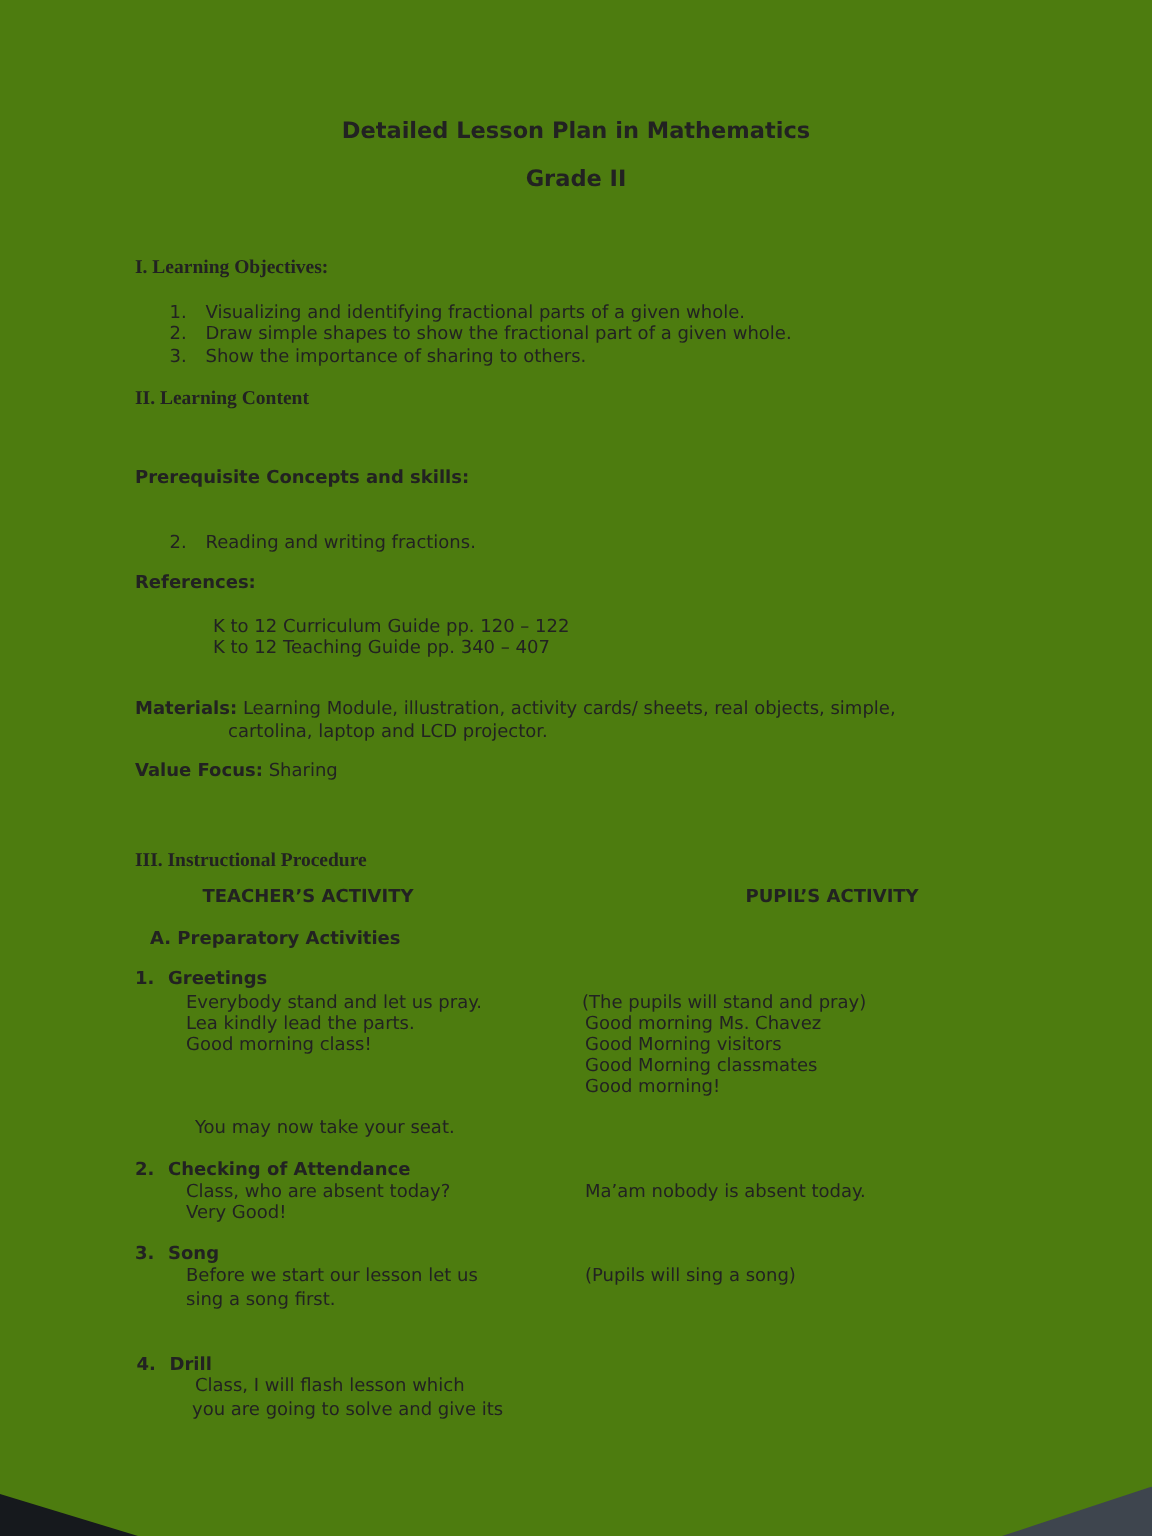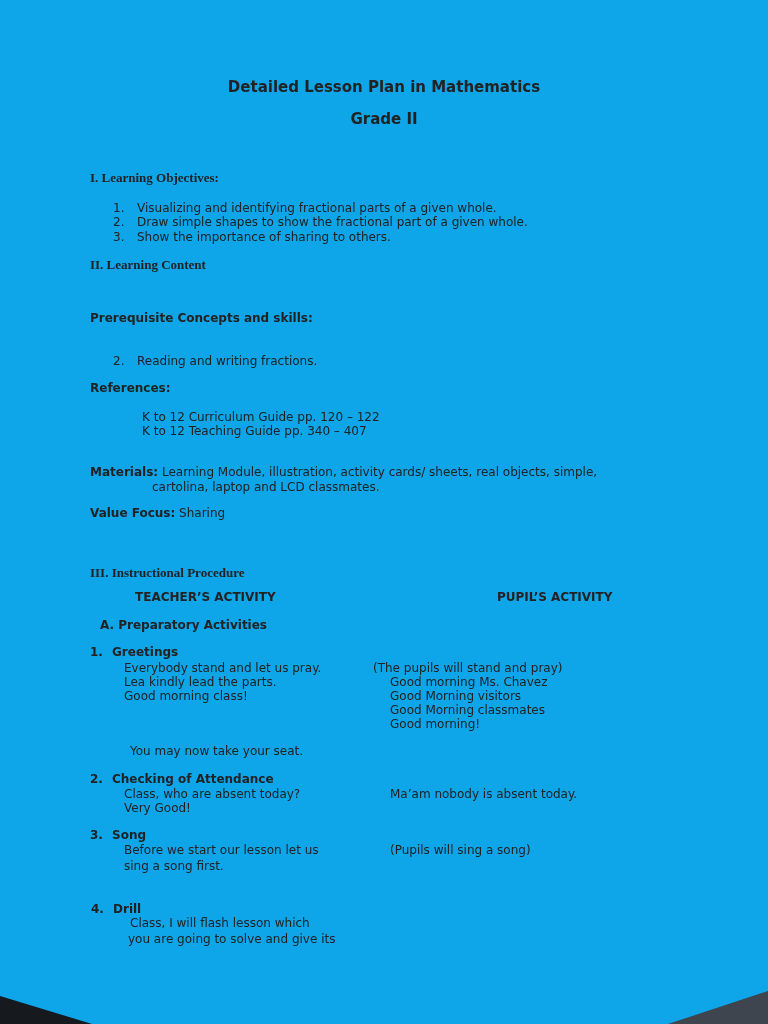--- a/index.html
+++ b/index.html
@@ -1,20 +1,20 @@
 <!DOCTYPE html>
 <html><head>
 <meta charset="utf-8">
 <style>
   html, body { margin: 0; padding: 0; background: #ffffff; }
   .page {
     position: relative;
     width: 768px;
     height: 1024px;
-    background: #0ea5e9;
+    background: #4d7c0f;
     font-family: "DejaVu Sans", sans-serif;
     color: #222222;
     overflow: hidden;
   }
   .ln {
     position: absolute;
     white-space: nowrap;
     font-size: 12px;
     line-height: 14px;
   }
@@ -68,34 +68,34 @@
 
 
   <div class="ln b" style="left:90px; top:311px">Prerequisite Concepts and skills:</div>
   <div class="ln" style="left:113px; top:354px"><span class="num">2.</span><span>Reading and writing fractions.</span></div>
 
   <div class="ln b" style="left:90px; top:381px">References:</div>
   <div class="ln" style="left:142px; top:410px">K to 12 Curriculum Guide pp. 120 – 122</div>
   <div class="ln" style="left:142px; top:424px">K to 12 Teaching Guide pp. 340 – 407</div>
 
   <div class="ln" style="left:90px; top:465px"><span class="b">Materials:</span> <span>Learning Module, illustration, activity cards/ sheets, real objects, simple,</span></div>
-  <div class="ln" style="left:152px; top:480px">cartolina, laptop and LCD classmates.</div>
+  <div class="ln" style="left:152px; top:480px">cartolina, laptop and LCD projector.</div>
 
   <div class="ln" style="left:90px; top:506px"><span class="b">Value Focus:</span> <span>Sharing</span></div>
 
   <div class="ln h" style="left:90px; top:566px">III. Instructional Procedure</div>
   <div class="ln b" style="left:135px; top:590px">TEACHER’S ACTIVITY</div>
   <div class="ln b" style="left:497px; top:590px">PUPIL’S ACTIVITY</div>
   <div class="ln b" style="left:100px; top:618px">A. Preparatory Activities</div>
 
   <div class="ln b" style="left:90px; top:645px"><span class="anum">1.</span><span>Greetings</span></div>
   <div class="ln" style="left:124px; top:661px">Everybody stand and let us pray.</div>
   <div class="ln" style="left:124px; top:675px">Lea kindly lead the parts.</div>
   <div class="ln" style="left:124px; top:689px">Good morning class!</div>
-  <div class="ln" style="left:373px; top:661px">(The pupils will stand and pray)</div>
+  <div class="ln" style="left:388px; top:661px">(The pupils will stand and pray)</div>
   <div class="ln" style="left:390px; top:675px">Good morning Ms. Chavez</div>
   <div class="ln" style="left:390px; top:689px">Good Morning visitors</div>
   <div class="ln" style="left:390px; top:703px">Good Morning classmates</div>
   <div class="ln" style="left:390px; top:717px">Good morning!</div>
   <div class="ln" style="left:130px; top:744px">You may now take your seat.</div>
 
   <div class="ln b" style="left:90px; top:772px"><span class="anum">2.</span><span>Checking of Attendance</span></div>
   <div class="ln" style="left:124px; top:787px">Class, who are absent today?</div>
   <div class="ln" style="left:124px; top:801px">Very Good!</div>
   <div class="ln" style="left:390px; top:787px">Ma’am nobody is absent today.</div>

